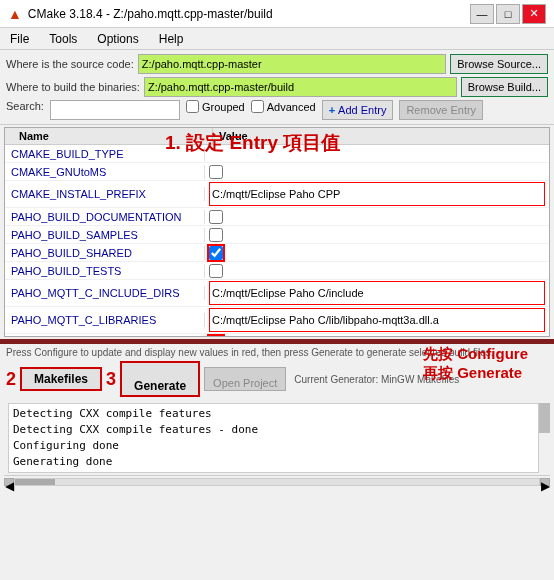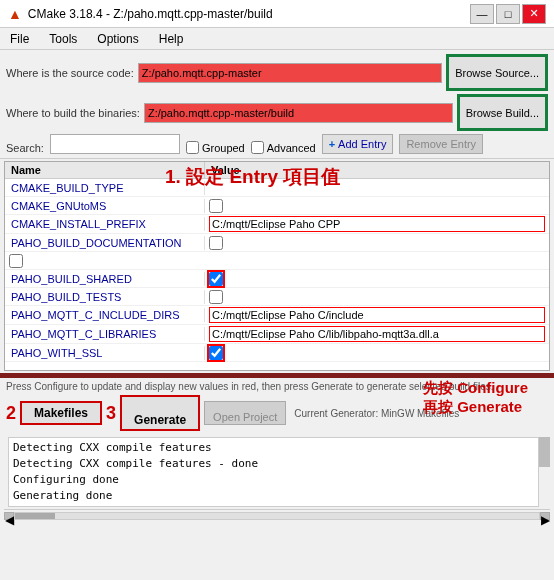--- a/index.html
+++ b/index.html
@@ -71,34 +71,34 @@
       font-size: 11px;
       color: #333;
       white-space: nowrap;
     }
     .toolbar-input {
       flex: 1;
       height: 20px;
       border: 1px solid #aaa;
       font-size: 11px;
       padding: 1px 3px;
-      background: #ef4444;
+      background: #bef264;
     }
     .toolbar-btn {
-      height: 37px;
+      height: 20px;
       padding: 0 6px;
       font-size: 11px;
       background: #e1e1e1;
-      border: 3px solid #15803d;
+      border: 1px solid #15803d;
       cursor: pointer;
       white-space: nowrap;
     }
     .search-row {
       display: flex;
-      align-items: flex-end;
+      align-items: flex-start;
       gap: 6px;
     }
     .search-input {
       width: 130px;
       height: 20px;
       border: 1px solid #aaa;
       font-size: 11px;
       padding: 1px 3px;
     }
     .checkbox-group {
@@ -132,20 +132,21 @@
       display: flex;
       background: #e8e8e8;
       border-bottom: 1px solid #ccc;
       font-size: 11px;
       font-weight: bold;
     }
     .col-name {
       width: 200px;
       padding: 2px 6px;
       border-right: 1px solid #ccc;
+      margin-left: 8px;
     }
     .col-value {
       flex: 1;
       padding: 2px 6px;
     }
     .table-row {
       display: flex;
       align-items: center;
       border-bottom: 1px solid #f0f0f0;
       min-height: 18px;
@@ -164,21 +165,21 @@
       padding: 1px 4px;
       font-size: 11px;
       display: flex;
       align-items: center;
     }
     .cell-value input[type="text"] {
       width: 100%;
       font-size: 11px;
       border: 1px solid #f00;
       padding: 0 2px;
-      height: 16px;
+      height: 24px;
       background: white;
     }
     .cell-value input[type="checkbox"] {
       width: 14px;
       height: 14px;
     }
     .bottom-bar {
       background: #f0f0f0;
       border-top: 5px solid #7f1d1d;
       padding: 3px 6px;
@@ -368,20 +369,21 @@
           <input type="text" value="C:/mqtt/Eclipse Paho CPP" style="border: 1px solid red;">
         </div>
       </div>
       <div class="table-row">
         <div class="cell-name">PAHO_BUILD_DOCUMENTATION</div>
         <div class="cell-value">
           <input type="checkbox" style="">
         </div>
       </div>
       <div class="table-row">
+        <div class="cell-name">PAHO_BUILD_SAMPLES</div>
         <div class="cell-value">
           <input type="checkbox" style="">
         </div>
       </div>
       <div class="table-row">
         <div class="cell-name">PAHO_BUILD_SHARED</div>
         <div class="cell-value">
           <input type="checkbox" checked="" style="outline: red solid 2px;">
         </div>
       </div>

